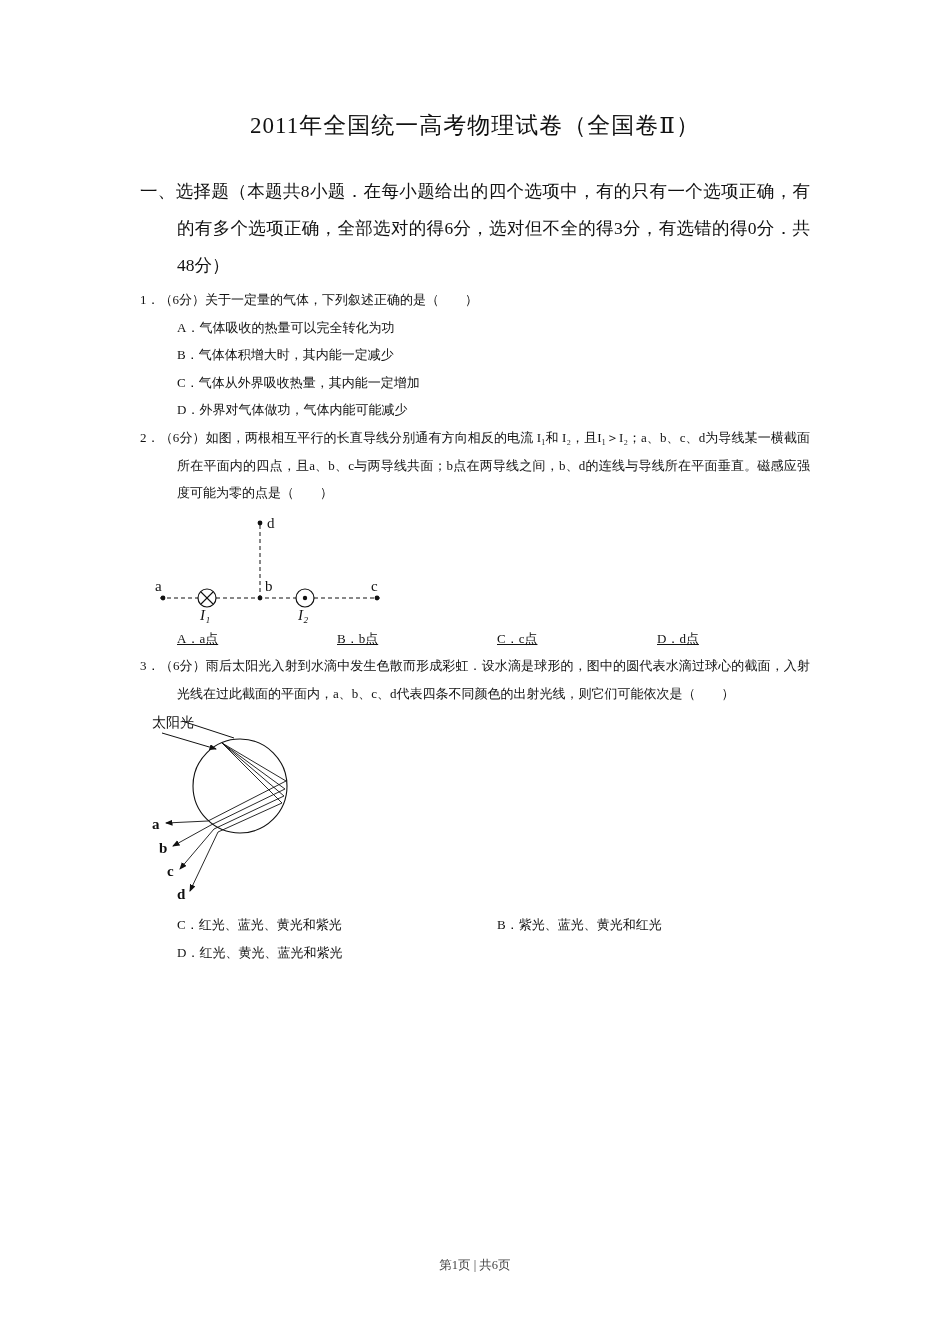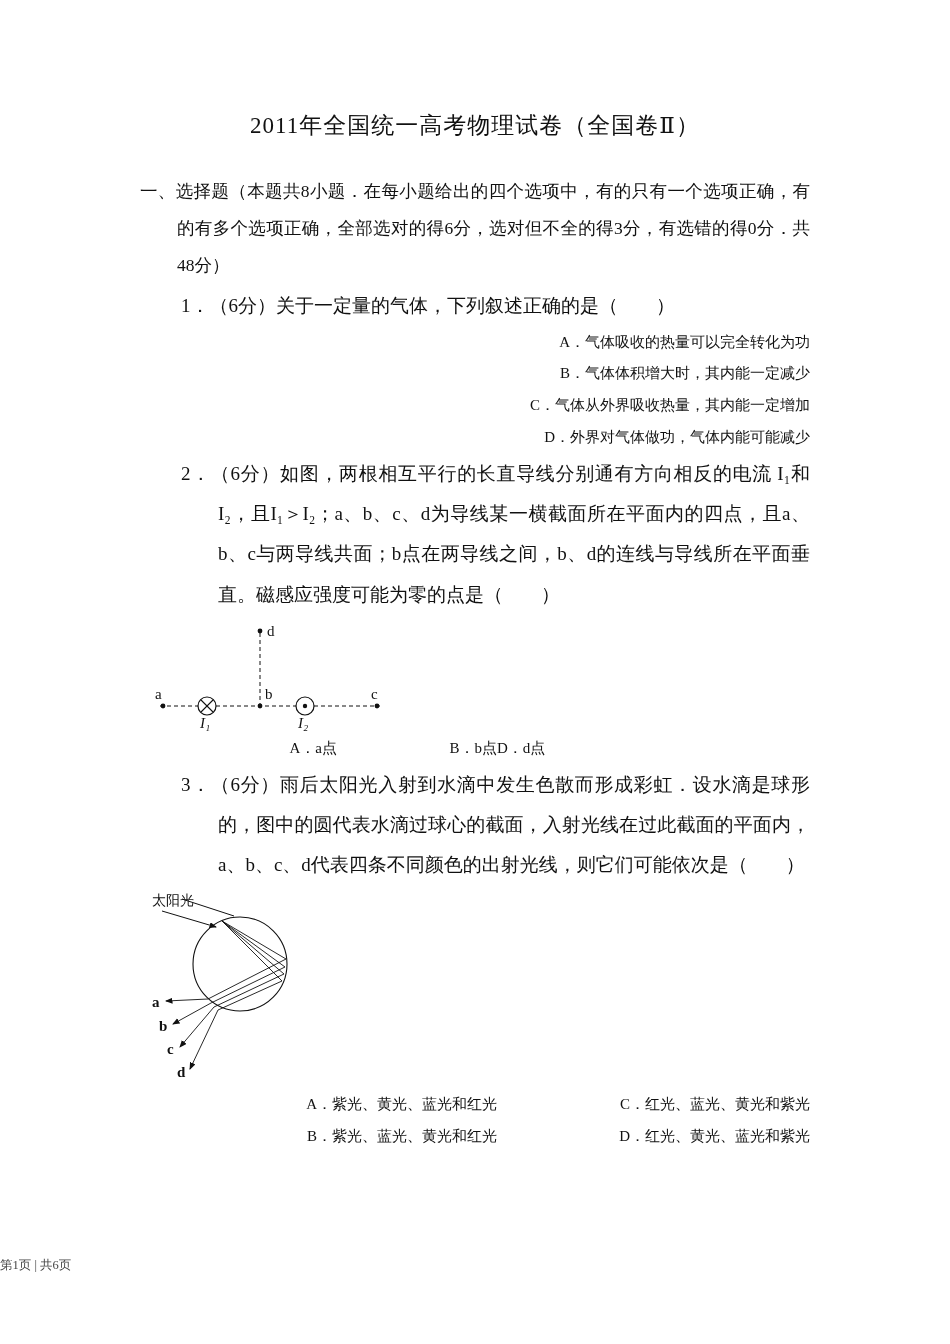--- a/index.html
+++ b/index.html
@@ -24,36 +24,35 @@
   .section-heading {
     font-size: 17.5px;
     font-weight: normal;
     line-height: 2.12;
     padding-left: 37px;
     text-indent: -37px;
     text-align: justify;
     margin-bottom: 2px;
   }
   .stem {
-    font-size: 19px;
+    font-size: 13px;
     line-height: 2.12;
     padding-left: 37px;
     text-indent: -37px;
     text-align: justify;
-    margin-left: 41px;
   }
   .option {
-    font-size: 15px;
+    font-size: 13px;
     line-height: 2.12;
-    text-align: right;
   }
   .options-col { margin-left: 37px; }
   .options-row {
     display: flex;
     margin-left: 37px;
+    text-decoration: underline;
   }
   .options-row .option { width: 160px; }
   .options-row .option:last-child { width: auto; }
   .options-grid {
     display: grid;
     grid-template-columns: 320px auto;
     margin-left: 37px;
   }
   .figure { display: block; }
   .fig-q2 { margin: 6px 0 2px 14px; }
@@ -64,21 +63,21 @@
     font-size: 15px;
     fill: #111;
   }
   svg text.cjk { font-size: 14px; }
   svg text.ital { font-style: italic; }
   .footer {
     position: absolute;
     left: 0;
     bottom: 70px;
     width: 100%;
-    text-align: left;
+    text-align: center;
     font-size: 12.5px;
     color: #444;
   }
 </style>
 </head>
 <body>
 
 <div class="page">
 
   <h1 class="title">2011年全国统一高考物理试卷（全国卷Ⅱ）</h1>
@@ -127,20 +126,21 @@
           <circle cx="151" cy="85" r="9" fill="#fff" stroke="#111" stroke-width="1.2"></circle>
           <circle cx="151" cy="85" r="2.2" fill="#111"></circle>
         </g>
         <text class="ital" x="144" y="107">I₂</text>
       </svg>
     </div>
 
     <div class="options-row">
       <div class="option">A．a点</div>
       <div class="option">B．b点</div>
+      <div class="option">C．c点</div>
       <div class="option">D．d点</div>
     </div>
   </div>
 
   <div class="question">
     <div class="stem">3．（6分）雨后太阳光入射到水滴中发生色散而形成彩虹．设水滴是球形的，图中的圆代表水滴过球心的截面，入射光线在过此截面的平面内，a、b、c、d代表四条不同颜色的出射光线，则它们可能依次是（　　）</div>
 
     <div class="figure fig-q3">
       <svg width="220" height="198" viewBox="0 0 220 198">
         <defs>
@@ -162,21 +162,20 @@
         <polyline points="74,32 134,92 70,121 42,180" fill="none" stroke="#111" stroke-width="0.9" marker-end="url(#arr)"></polyline>
 
         <text x="4" y="118" font-weight="bold">a</text>
         <text x="11" y="142" font-weight="bold">b</text>
         <text x="19" y="165" font-weight="bold">c</text>
         <text x="29" y="188" font-weight="bold">d</text>
       </svg>
     </div>
 
     <div class="options-grid">
-      <div class="option">A．紫光、黄光、蓝光和红光</div>
       <div class="option">C．红光、蓝光、黄光和紫光</div>
       <div class="option">B．紫光、蓝光、黄光和红光</div>
       <div class="option">D．红光、黄光、蓝光和紫光</div>
     </div>
   </div>
 
 
 </div>
 
 <div class="footer">第1页 | 共6页</div>

